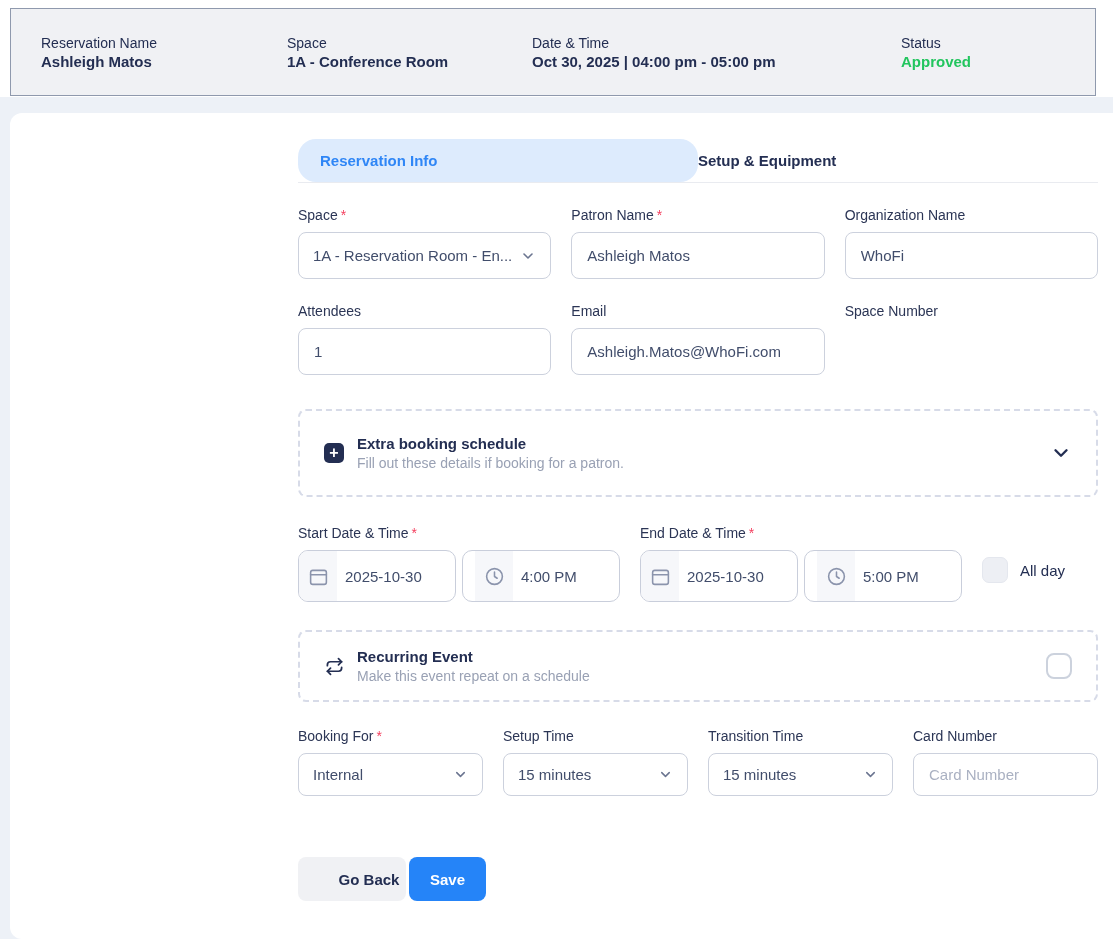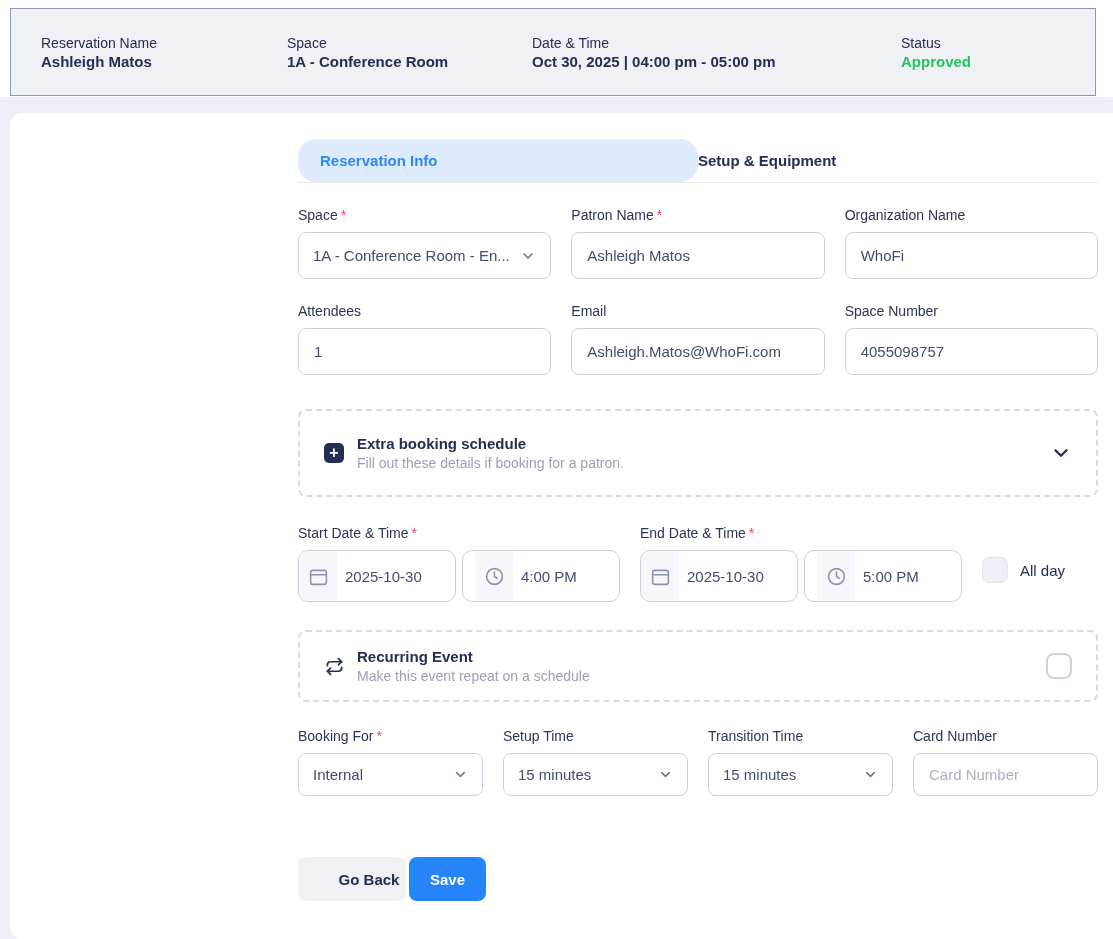--- a/index.html
+++ b/index.html
@@ -161,21 +161,21 @@
       </div>
       <div class="tab inactive">
         <span>Setup &amp; Equipment</span>
       </div>
     </div>
 
     <div class="grid3">
       <div>
         <span class="field-label"><span>Space</span><span class="req">*</span></span>
         <div class="select-box">
-          <span class="sel-value">1A - Conference Room - En...</span>
+          <span class="sel-value">1A - Reservation Room - En...</span>
           <span class="chev">
             <svg width="16" height="16" viewBox="0 0 24 24" fill="none" stroke="#6b7590" stroke-width="2.4" stroke-linecap="round" stroke-linejoin="round">
                 <path d="M6 9l6 6 6-6"></path>
               </svg>
           </span>
         </div>
       </div>
       <div>
         <span class="field-label"><span>Patron Name</span><span class="req">*</span></span>
         <input class="text-input" value="Ashleigh Matos" style="">
@@ -190,21 +190,20 @@
       <div>
         <span class="field-label">Attendees</span>
         <input class="text-input" value="1" style="">
       </div>
       <div>
         <span class="field-label">Email</span>
         <input class="text-input" value="Ashleigh.Matos@WhoFi.com" style="">
       </div>
       <div>
         <span class="field-label">Space Number</span>
-        <input class="text-input" value="4055098757" style="">
       </div>
     </div>
 
     <div class="dashed-box extra-box">
       <span class="box-icon">
           <span class="plus-badge">+</span>
         </span>
       <div class="box-text">
         <span class="box-title">Extra booking schedule</span>
         <span class="box-sub">Fill out these details if booking for a patron.</span>

